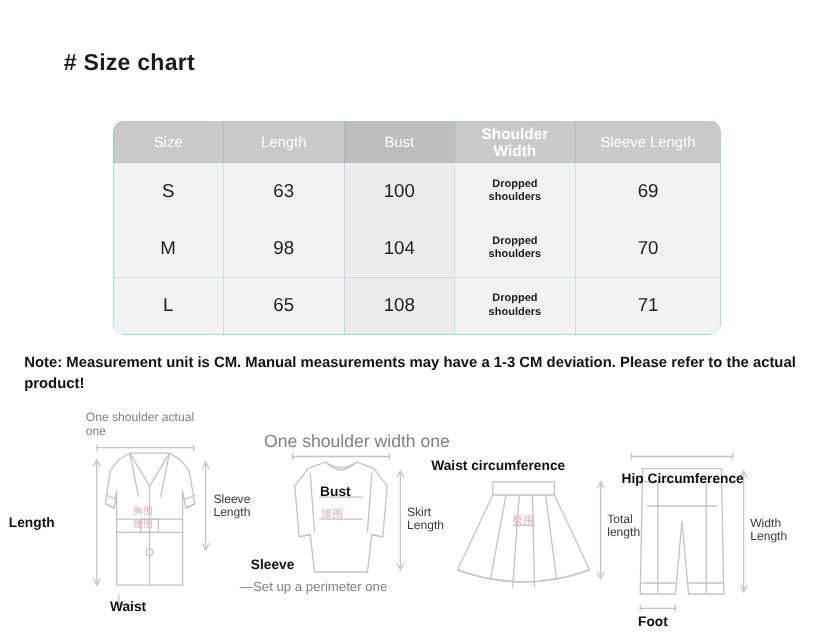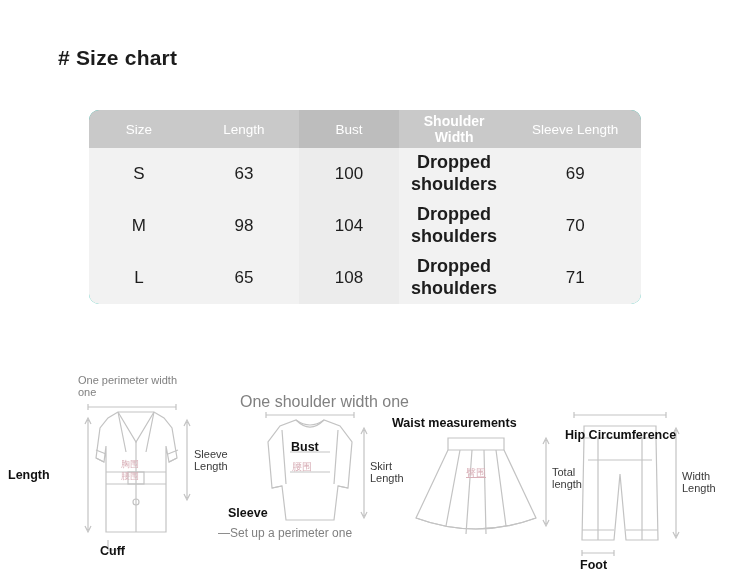--- a/index.html
+++ b/index.html
@@ -29,21 +29,21 @@
     top: 46px;
     font-size: 21px;
     font-weight: bold;
     color: #1c1c1c;
     letter-spacing: 0.2px;
   }
 
   
   .table-wrap {
     position: absolute;
-    left: 89px;
+    left: 103px;
     top: 110px;
     width: 552px;
     background: #14b8a6;
     border-radius: 10px;
     overflow: hidden;
   }
   table.size-table {
     width: 100%;
     border-collapse: collapse;
     table-layout: fixed;
@@ -71,21 +71,21 @@
 
   table.size-table td {
     height: 50px;
     text-align: center;
     vertical-align: middle;
     font-size: 17px;
     color: #1d1d1d;
     background: #f2f2f2;
   }
   table.size-table td.small {
-    font-size: 18px;
+    font-size: 10px;
     font-weight: bold;
     line-height: 1.2;
   }
   table.size-table td.bust-col {
     background: #ececec;
   }
 
   
   .note {
     position: absolute;
@@ -174,20 +174,21 @@
           <td class="small">
             <div>Dropped</div>
             <div>shoulders</div>
           </td>
           <td>71</td>
         </tr>
       </tbody>
     </table>
   </div>
 
+  <div class="note">Note: Measurement unit is CM. Manual measurements may have a 1-3 CM deviation. Please refer to the actual product!</div>
 
   <div class="illus">
 
     <div class="fig" style="left:48px; top:20px; width:180px; height:190px;">
       <svg width="180" height="190" viewBox="0 0 180 190">
         <g fill="none" stroke="#c3c3c3" stroke-width="1.2">
 
           <path d="M40 24 L40 30 M40 27 L128 27 M128 24 L128 30"></path>
 
           <path d="M70 32 L60 38 L52 48 L48 78 L56 82 L58 66 L58 152 L118 152 L118 66 L121 82 L129 78 L124 48 L116 38 L106 32 Z"></path>
@@ -205,26 +206,26 @@
           <path d="M48 78 L56 82 M48 70 L58 74"></path>
           <path d="M129 78 L121 82 M130 70 L120 74"></path>
 
           <path d="M40 40 L40 150 M37 44 L40 38 L43 44 M37 146 L40 152 L43 146"></path>
 
           <path d="M139 42 L139 118 M136 46 L139 40 L142 46 M136 114 L139 120 L142 114"></path>
 
           <path d="M60 160 L60 170 L76 170"></path>
         </g>
       </svg>
-      <div class="lbl grey" style="left:30px; top:-6px;">One perimeter width</div>
+      <div class="lbl grey" style="left:30px; top:-6px;">One shoulder actual</div>
       <div class="lbl grey" style="left:30px; top:6px;">one</div>
       <div class="lbl big" style="left:-40px; top:88px;">Length</div>
       <div class="lbl" style="left:146px; top:68px;">Sleeve</div>
       <div class="lbl" style="left:146px; top:80px;">Length</div>
-      <div class="lbl big" style="left:52px; top:164px;">Cuff</div>
+      <div class="lbl big" style="left:52px; top:164px;">Waist</div>
       <div class="lbl" style="left:73px; top:78px; color:#d9b0b8; font-size:9px;">胸围</div>
       <div class="lbl" style="left:73px; top:90px; color:#d9b0b8; font-size:9px;">腰围</div>
     </div>
 
     <div class="fig" style="left:230px; top:30px; width:180px; height:180px;">
       <svg width="180" height="180" viewBox="0 0 180 180">
         <g fill="none" stroke="#c3c3c3" stroke-width="1.2">
 
           <path d="M36 22 L36 28 M36 25 L124 25 M124 22 L124 28"></path>
 
@@ -260,21 +261,21 @@
 
           <path d="M48 40 L16 108 Q76 130 136 108 L104 40"></path>
 
           <path d="M60 40 L46 116 M72 40 L66 124 M84 40 L86 124 M96 40 L106 116"></path>
 
           <path d="M16 108 Q76 130 136 108"></path>
 
           <path d="M146 30 L146 114 M143 34 L146 28 L149 34 M143 110 L146 116 L149 110"></path>
         </g>
       </svg>
-      <div class="lbl big" style="left:-8px; top:6px;">Waist measurements</div>
+      <div class="lbl big" style="left:-8px; top:6px;">Waist circumference</div>
       <div class="lbl" style="left:66px; top:56px; color:#d9b0b8; font-size:10px;text-decoration:underline;">臀围</div>
       <div class="lbl" style="left:152px; top:56px;">Total</div>
       <div class="lbl" style="left:152px; top:68px;">length</div>
     </div>
 
     <div class="fig" style="left:540px; top:30px; width:180px; height:185px;">
       <svg width="180" height="185" viewBox="0 0 180 185">
         <g fill="none" stroke="#c3c3c3" stroke-width="1.2">
 
           <path d="M34 22 L34 28 M34 25 L126 25 M126 22 L126 28"></path>

